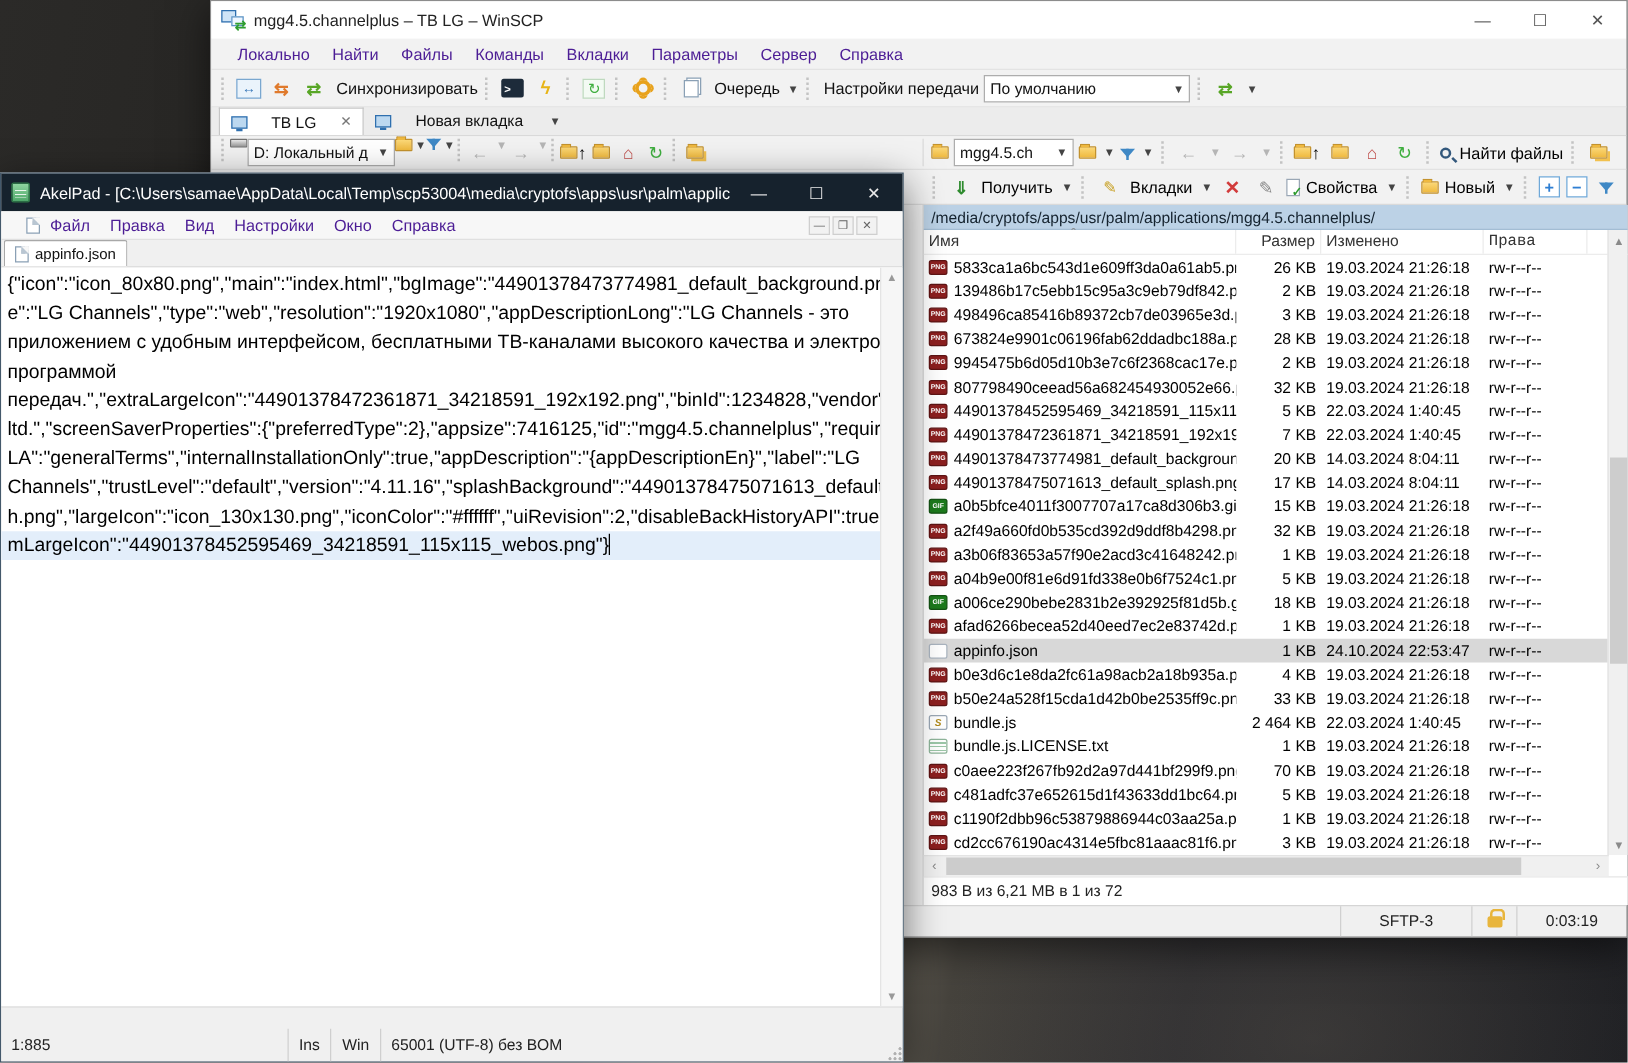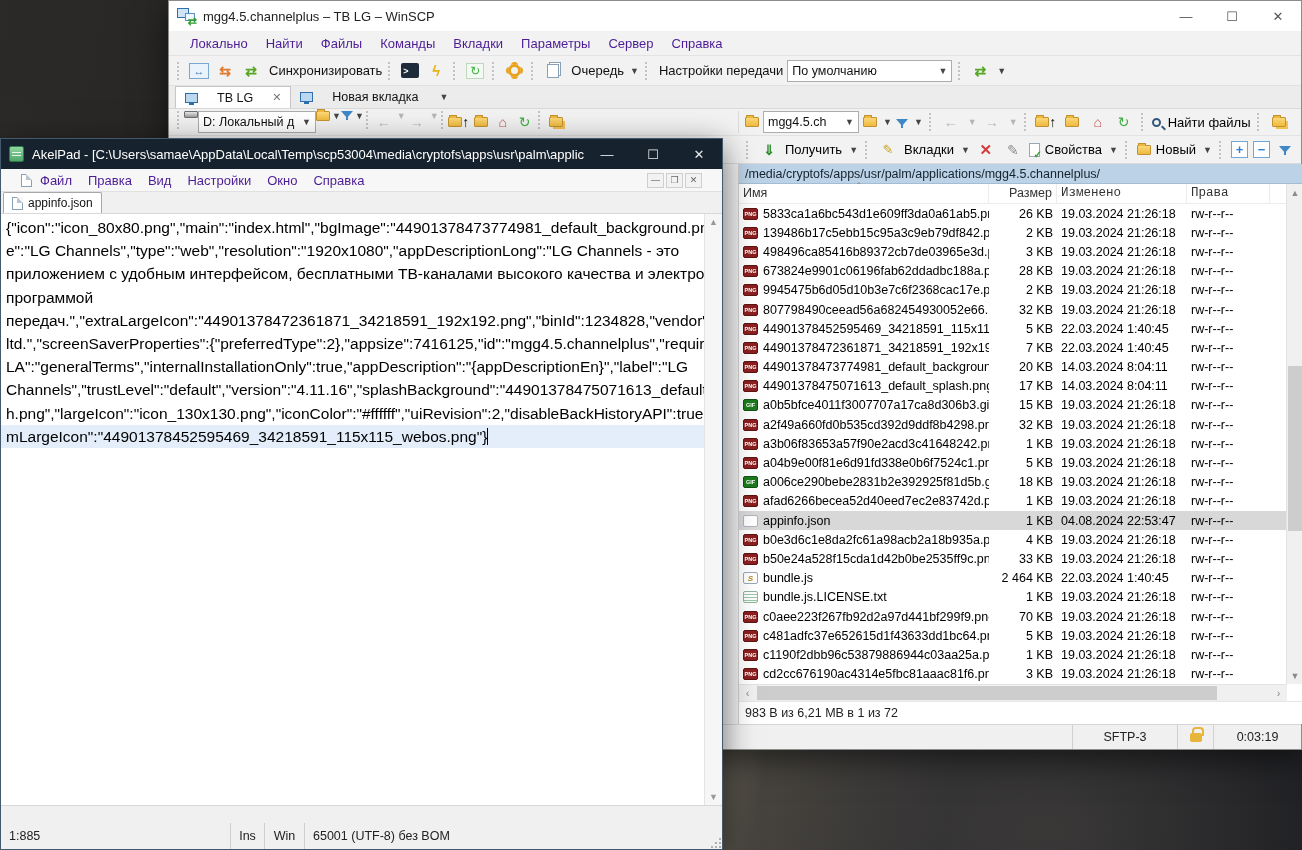--- a/index.html
+++ b/index.html
@@ -69,21 +69,21 @@
   .page { width:11px; height:14px; background:#fff; border:1px solid #9aa7b5; position:relative; display:inline-block; }
   .page .chk { position:absolute; right:-3px; bottom:-4px; color:#2e9b2e; font-size:10px; font-weight:bold; }
 
   .remote-panel { position:absolute; left:569px; top:163px; width:565px; bottom:25px; background:#fff; border-left:1px solid #cfcfcf; display:flex; flex-direction:column; }
   .pathbar { height:20px; background:#bcd2e6; border-bottom:1px solid #a3bdd4; font-size:12.5px; color:#15232f; display:flex; align-items:center; padding-left:6px; white-space:nowrap; overflow:hidden; }
   .cols { height:20px; display:flex; font-size:12.5px; color:#333; border-bottom:1px solid #ececec; position:relative; }
   .col { padding:2px 4px; border-right:1px solid #ececec; white-space:nowrap; }
   .c-name { width:250px; position:relative; }
   .c-name .sort { position:absolute; top:-3px; left:118px; color:#888; font-size:11px; }
   .c-size { width:68px; text-align:right; }
-  .c-mod { width:130px;font-family:Liberation Mono, monospace; }
+  .c-mod { width:130px; }
   .c-rights { width:83px;font-family:Liberation Mono, monospace; }
   .c-sb { width:17px; border-right:none; }
   .rows { height:480px; overflow:hidden; position:relative; width:548px; }
   .frow { height:19.2px; display:flex; align-items:center; font-size:12.5px; color:#000; }
   .frow.selected { background:#d8d8d8; }
   .frow .cell { padding:0 4px; white-space:nowrap; overflow:hidden; }
   .fr-name { width:250px; display:flex; align-items:center; gap:5px; }
   .fr-size { width:68px; text-align:right; }
   .fr-mod { width:130px; }
   .fr-rights { width:83px; }
@@ -523,21 +523,21 @@
         </div>
 
         <div class="frow t-json selected">
           <span class="cell fr-name">
             <span class="ficon">
               <span class="badge"></span>
             </span>
             <span>appinfo.json</span>
           </span>
           <span class="cell fr-size">1 KB</span>
-          <span class="cell fr-mod">04.08.2024 22:53:47</span>
+          <span class="cell fr-mod">24.10.2024 22:53:47</span>
           <span class="cell fr-rights">rw-r--r--</span>
         </div>
 
         <div class="frow t-png">
           <span class="cell fr-name">
             <span class="ficon">
               <span class="badge">PNG</span>
             </span>
             <span>b0e3d6c1e8da2fc61a98acb2a18b935a.png</span>
           </span>

